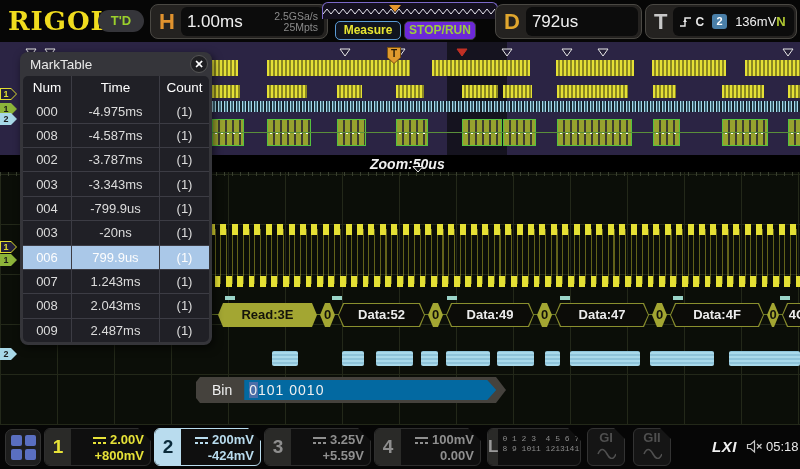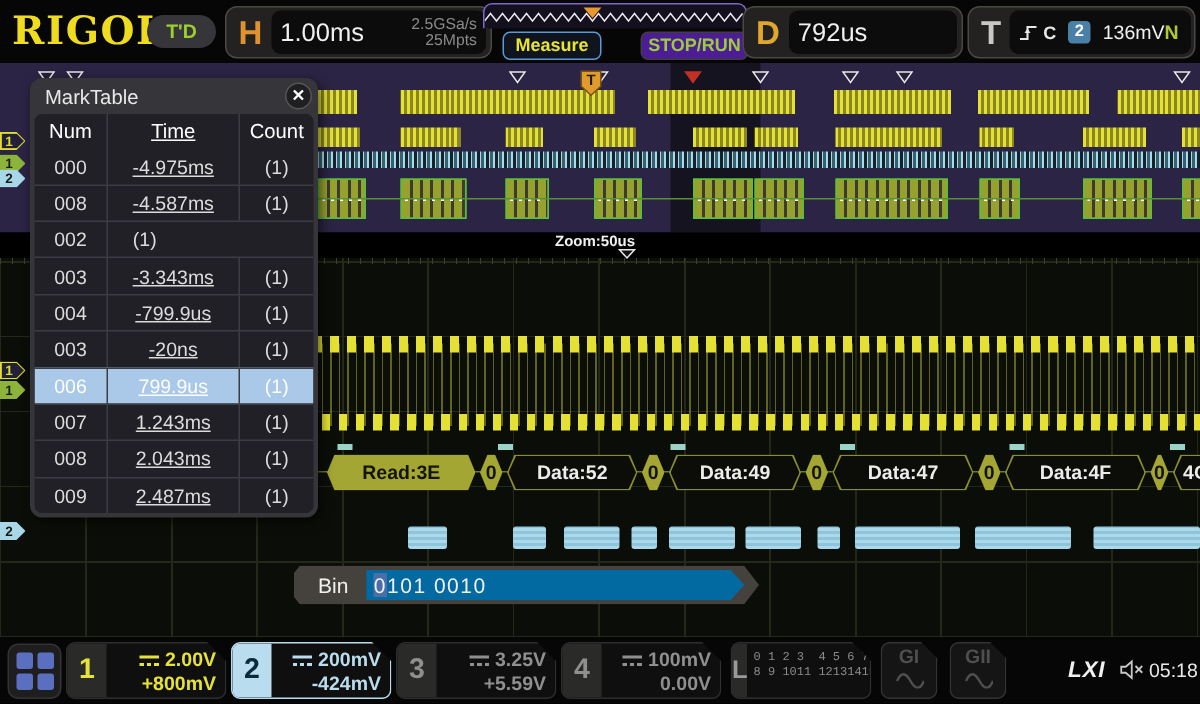--- a/index.html
+++ b/index.html
@@ -30,21 +30,21 @@
   .trig-c { color:#e8e8e8; font-size:12px; font-weight:bold; margin-right:8px; }
   .trig-src { background:#4a7fa8; color:#fff; font-size:11px; font-weight:bold; width:15px; height:15px;
               border-radius:3px; text-align:center; line-height:15px; margin-right:8px; }
   .trig-lvl { color:#f0f0f0; font-size:13px; flex:1; }
   .trig-mode { color:#b0c832; font-size:13px; font-weight:bold; margin-right:2px; }
   .wave-strip { position:absolute; left:322px; top:2px; width:176px; height:17px; background:#14101e;
                 border:1px solid #7b68c8; border-bottom:none; border-radius:6px 6px 0 0; overflow:hidden; }
   .btn { position:absolute; top:21px; height:19px; border-radius:5px; font-size:12px; font-weight:bold;
          text-align:center; line-height:17px; cursor:pointer; }
   .measure-btn { left:335px; width:66px; background:#10141e; border:1.5px solid #5b9bd5; color:#e8e431; }
-  .stoprun-btn { left:427px; width:72px; background:#4c1d95; border:1px solid #3f3f3f; color:#9ccc3c; }
+  .stoprun-btn { left:404px; width:72px; background:#6d28d9; border:1px solid #3f3f3f; color:#9ccc3c; }
 
   
   .mainview { position:absolute; left:0; top:42px; width:800px; height:113px; background:#2b2444; overflow:hidden; }
   .zoomwin { position:absolute; left:447px; top:0; width:60px; height:113px; background:rgba(4,6,2,0.55); }
   .seg { position:absolute; }
   .rowA { top:18px; height:16px; background:repeating-linear-gradient(90deg,#e4e036 0 2px,#8a8722 2px 4px); }
   .rowB { top:43px; height:13px; background:repeating-linear-gradient(90deg,#e4e036 0 2px,#8a8722 2px 4px); }
   .rowC { top:59px; height:11px;
           background:repeating-linear-gradient(90deg,#a6d9eb 0 1px,#3a606e 1px 3px,#a6d9eb 3px 4px,#16222a 4px 6px); }
   .dec-line { position:absolute; top:90px; left:212px; right:0; height:1px; background:#5a8f3a; }
@@ -57,21 +57,21 @@
 
   
   .chmark { position:absolute; left:0; width:17px; height:12px; font-size:9px; font-weight:bold;
             line-height:12px; text-align:center; clip-path:polygon(0 0,11px 0,100% 50%,11px 100%,0 100%); }
   .chmark span { position:relative; z-index:2; margin-right:5px; }
   .chmark.hollow i { position:absolute; inset:1px; background:#23203a;
                      clip-path:polygon(0 0,10px 0,100% 50%,10px 100%,0 100%); }
 
   
   .zoomstrip { position:absolute; left:0; top:155px; width:800px; height:17px; background:#000; z-index:5; }
-  .zoomstrip .zlabel { position:absolute; left:370px; top:1px; color:#f0f0f0; font-size:10px; font-weight:bold; }
+  .zoomstrip .zlabel { position:absolute; left:370px; top:1px; color:#f0f0f0; font-size:14px; font-weight:bold;font-style:italic; }
   .zoomstrip svg { position:absolute; left:412px; top:11px; }
 
   
   .zoomview { position:absolute; left:0; top:172px; width:800px; height:253px; background:#0b0e08; overflow:hidden;
       background-image:repeating-linear-gradient(90deg,#232819 0 1px,transparent 1px 57px),
                        repeating-linear-gradient(0deg,#232819 0 1px,transparent 1px 50px); }
   .ztick { position:absolute; top:0; left:0; right:0; height:4px;
            background:repeating-linear-gradient(90deg,#3a4030 0 1px,transparent 1px 8px); }
   .clk-top { position:absolute; left:186px; right:0; top:52px; height:11px;
              background:repeating-linear-gradient(90deg,#e4e034 0 6px,transparent 6px 11.4px); }
@@ -117,21 +117,21 @@
   .mt-title .t { flex:1; color:#e8e8e8; font-size:13.5px; }
   .mt-close { width:18px; height:18px; border-radius:50%; background:#1f1f22; border:1px solid #555;
               color:#fff; font-size:11px; font-weight:bold; text-align:center; line-height:16px; cursor:pointer; }
   .mt-body { flex:1; margin:0 3px 3px 3px; background:#202026; border-radius:5px; overflow:hidden;
              display:flex; flex-direction:column; }
   .mt-row { flex:1; display:flex; border-top:1px solid #3c3c44; }
   .mt-row:first-child { border-top:none; }
   .mt-cell { display:flex; align-items:center; justify-content:center; color:#dcdcdc; font-size:13px;
              border-left:1px solid #3c3c44; }
   .mt-cell:first-child { border-left:none; }
-  .c-num { width:48px; } .c-time { flex:1;text-decoration:underline; } .c-count { width:50px; }
+  .c-num { width:48px; } .c-time { flex:1; } .c-count { width:50px; }
   .mt-head .mt-cell { color:#fff; font-size:13.5px; }
   .mt-row.sel { background:#aac8e8; }
   .mt-row.sel .mt-cell { color:#fdfdfd; }
 
   
   .footer { position:absolute; left:0; top:425px; width:800px; height:44px; background:#060606; z-index:30; }
   .menu-btn { position:absolute; left:5px; top:4px; width:36px; height:37px; background:#1e1e1e;
               border:1px solid #333; border-radius:7px; display:grid;
               grid-template-columns:11px 11px; grid-template-rows:11px 11px; gap:3px;
               align-content:center; justify-content:center; cursor:pointer; }
@@ -388,20 +388,21 @@
       <div id="mt-rows" style="display:contents"><div class="mt-row">
             <div class="mt-cell c-num">000</div>
             <div class="mt-cell c-time">-4.975ms</div>
             <div class="mt-cell c-count">(1)</div>
           </div><div class="mt-row">
             <div class="mt-cell c-num">008</div>
             <div class="mt-cell c-time">-4.587ms</div>
             <div class="mt-cell c-count">(1)</div>
           </div><div class="mt-row">
             <div class="mt-cell c-num">002</div>
+            <div class="mt-cell c-time">-3.787ms</div>
             <div class="mt-cell c-count">(1)</div>
           </div><div class="mt-row">
             <div class="mt-cell c-num">003</div>
             <div class="mt-cell c-time">-3.343ms</div>
             <div class="mt-cell c-count">(1)</div>
           </div><div class="mt-row">
             <div class="mt-cell c-num">004</div>
             <div class="mt-cell c-time">-799.9us</div>
             <div class="mt-cell c-count">(1)</div>
           </div><div class="mt-row">

